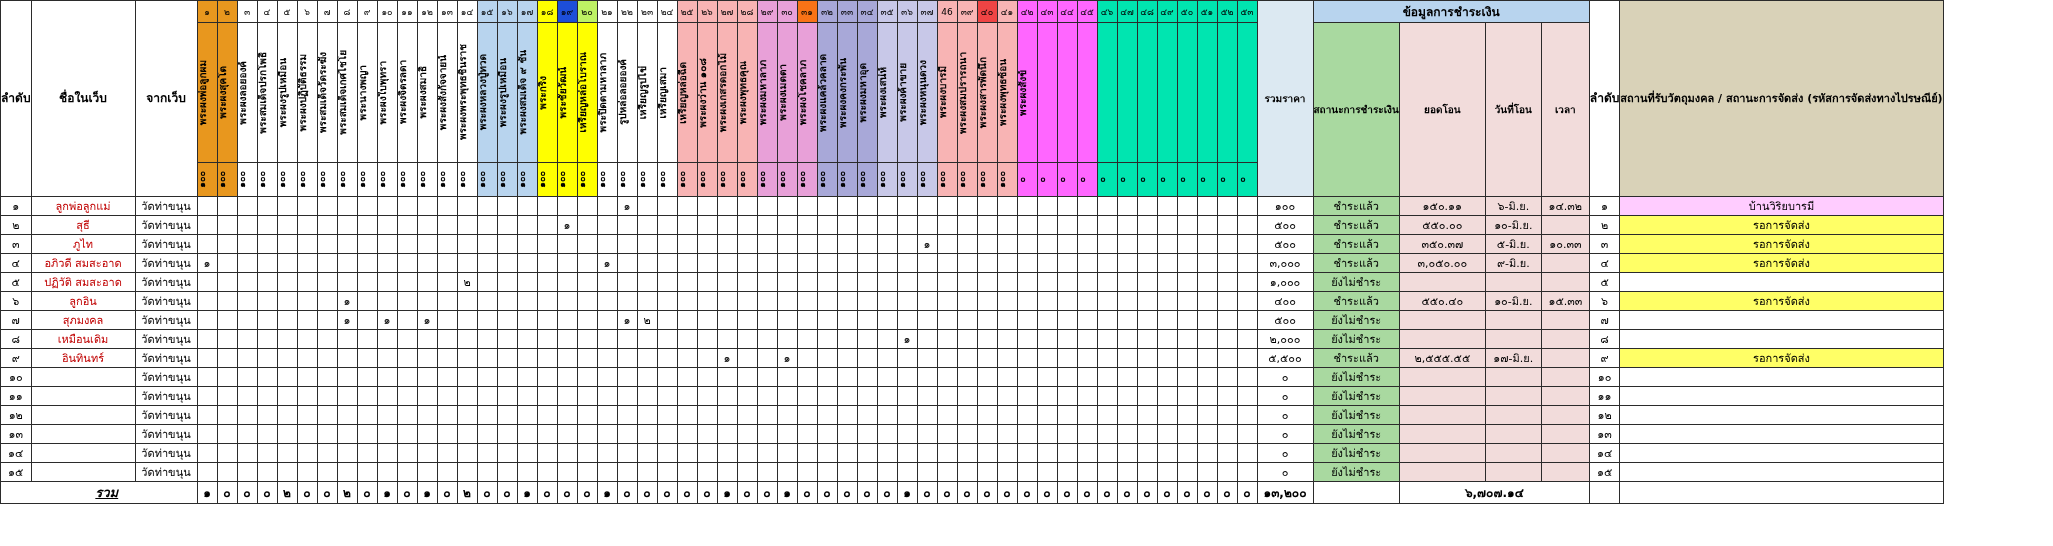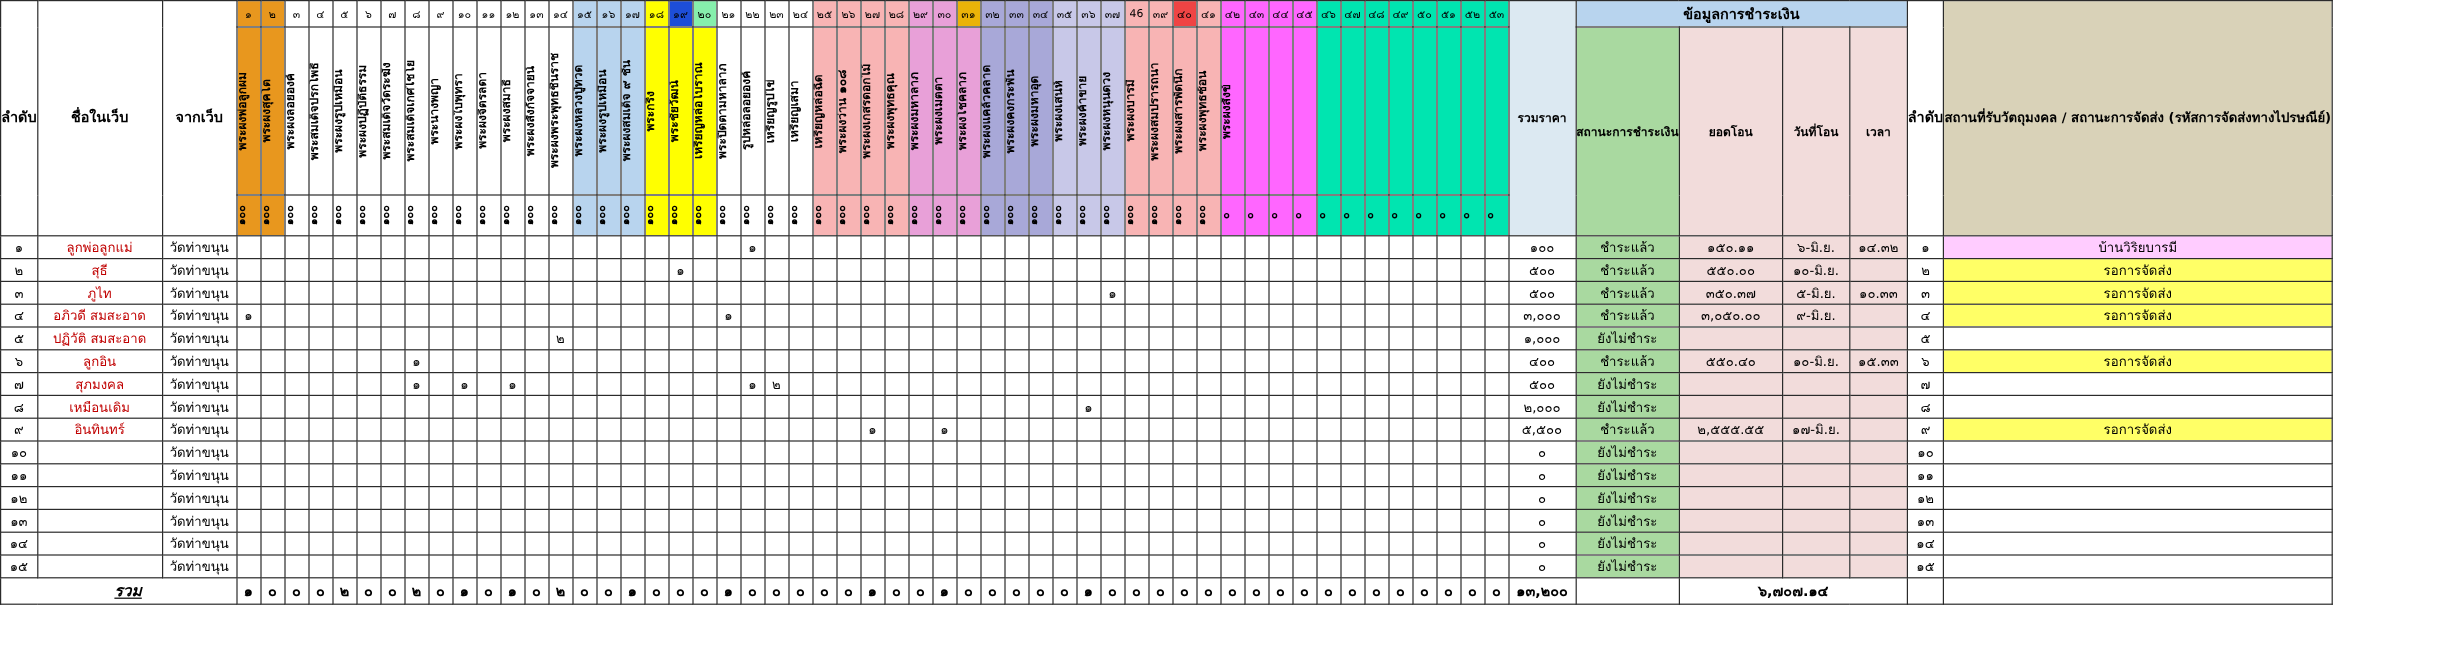--- a/index.html
+++ b/index.html
@@ -128,32 +128,32 @@
           <th class="c-item hdr-num" style="background: rgb(255, 255, 255);">๑๐</th>
           <th class="c-item hdr-num" style="background: rgb(255, 255, 255);">๑๑</th>
           <th class="c-item hdr-num" style="background: rgb(255, 255, 255);">๑๒</th>
           <th class="c-item hdr-num" style="background: rgb(255, 255, 255);">๑๓</th>
           <th class="c-item hdr-num" style="background: rgb(255, 255, 255);">๑๔</th>
           <th class="c-item hdr-num" style="background: rgb(184, 212, 238);">๑๕</th>
           <th class="c-item hdr-num" style="background: rgb(184, 212, 238);">๑๖</th>
           <th class="c-item hdr-num" style="background: rgb(184, 212, 238);">๑๗</th>
           <th class="c-item hdr-num" style="background: rgb(255, 255, 0);">๑๘</th>
           <th class="c-item hdr-num" style="background: #1d4ed8;">๑๙</th>
-          <th class="c-item hdr-num" style="background: #86efac;">๒๐</th>
+          <th class="c-item hdr-num" style="background: #bef264;">๒๐</th>
           <th class="c-item hdr-num" style="background: rgb(255, 255, 255);">๒๑</th>
           <th class="c-item hdr-num" style="background: rgb(255, 255, 255);">๒๒</th>
           <th class="c-item hdr-num" style="background: rgb(255, 255, 255);">๒๓</th>
           <th class="c-item hdr-num" style="background: rgb(255, 255, 255);">๒๔</th>
           <th class="c-item hdr-num" style="background: rgb(248, 180, 180);">๒๕</th>
           <th class="c-item hdr-num" style="background: rgb(248, 180, 180);">๒๖</th>
           <th class="c-item hdr-num" style="background: rgb(248, 180, 180);">๒๗</th>
           <th class="c-item hdr-num" style="background: rgb(248, 180, 180);">๒๘</th>
           <th class="c-item hdr-num" style="background: rgb(232, 160, 216);">๒๙</th>
           <th class="c-item hdr-num" style="background: rgb(232, 160, 216);">๓๐</th>
-          <th class="c-item hdr-num" style="background: #eab308;">๓๑</th>
+          <th class="c-item hdr-num" style="background: #f97316;">๓๑</th>
           <th class="c-item hdr-num" style="background: rgb(168, 168, 216);">๓๒</th>
           <th class="c-item hdr-num" style="background: rgb(168, 168, 216);">๓๓</th>
           <th class="c-item hdr-num" style="background: rgb(168, 168, 216);">๓๔</th>
           <th class="c-item hdr-num" style="background: rgb(200, 200, 232);">๓๕</th>
           <th class="c-item hdr-num" style="background: rgb(200, 200, 232); text-align: center;">๓๖</th>
           <th class="c-item hdr-num" style="background: rgb(200, 200, 232);">๓๗</th>
           <th class="c-item hdr-num" style="background: rgb(248, 180, 180);">46</th>
           <th class="c-item hdr-num" style="background: rgb(248, 180, 180);">๓๙</th>
           <th class="c-item hdr-num" style="background: #ef4444;">๔๐</th>
           <th class="c-item hdr-num" style="background: rgb(248, 180, 180);">๔๑</th>

